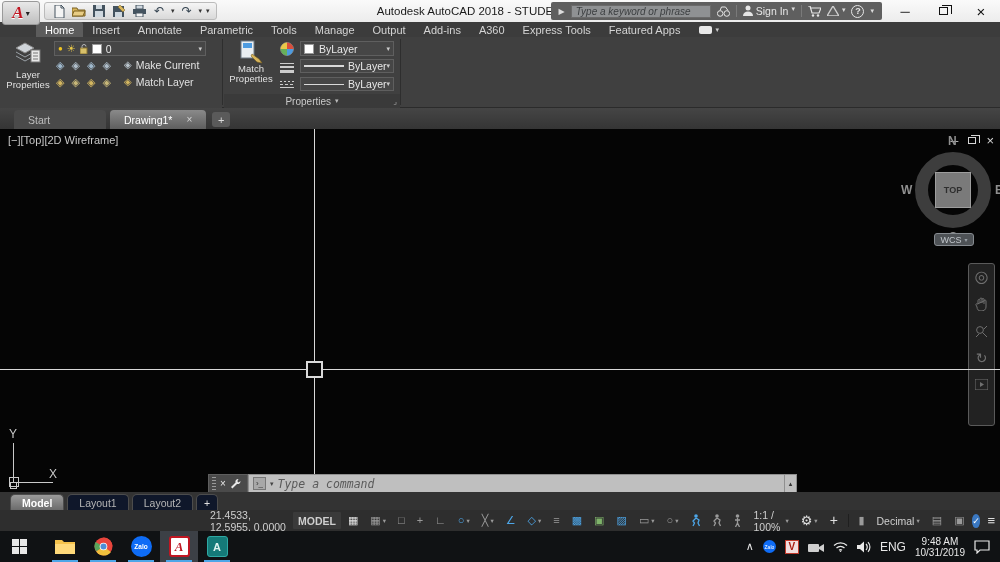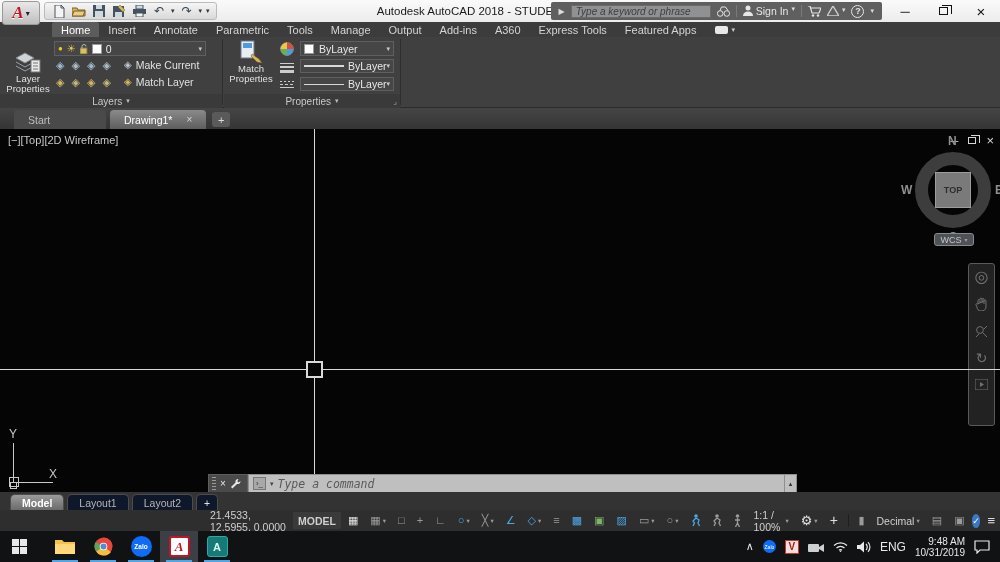--- a/index.html
+++ b/index.html
@@ -28,21 +28,21 @@
                font-size:10px; font-style:italic; padding:0 4px; font-family:"Liberation Sans",sans-serif;}
   #ic-search::placeholder { color:#3c3f41; font-style:italic; }
   .ic-item { display:flex; align-items:flex-start; gap:3px; color:#e6e6e6; font-size:10.5px; cursor:pointer; }
   .ic-sep { width:1px; height:12px; background:#7a7a7a; }
   #win-buttons { right:0; top:0; height:22px; display:flex; }
   .winbtn { width:38px; height:22px; display:flex; align-items:center; justify-content:center; color:#111; font-size:13px; cursor:pointer;}
   .restore-glyph { width:9px; height:8px; border:1px solid #111; position:relative; background:transparent;}
   .restore-glyph:before { content:""; position:absolute; left:2px; top:-3px; width:9px; height:8px; border:1px solid #111; border-bottom:none; border-left:none;}
 
   
-  #ribbontabs { left:0; top:22px; width:1000px; height:15px; background:#3c3c3c; display:flex; align-items:stretch; padding-left:52px;}
+  #ribbontabs { left:0; top:22px; width:1000px; height:15px; background:#3c3c3c; display:flex; align-items:stretch; padding-left:36px;}
   .rtab { padding:0 9px; font-size:11px; color:#d4d4d4; display:flex; align-items:center; cursor:pointer;}
   .rtab.active { background:#5c5c5c; color:#fff; border-radius:2px 2px 0 0;}
   #ribbon-toggle { display:flex; align-items:center; gap:3px; margin-left:10px; cursor:pointer;}
   #ribbon-toggle .pill { width:13px; height:8px; background:#e8e8e8; border-radius:2px;}
   #ribbon-toggle .caret { color:#ccc; font-size:7px;}
 
   
   #ribbon { left:0; top:37px; width:1000px; height:71px; background:#404040; border-bottom:1px solid #2b2b2b;}
   .panel { position:absolute; top:0; height:71px; background:#404040;}
   .panel-label { position:absolute; left:0; bottom:0; width:100%; height:14px; background:#3a3a3a; color:#c9c9c9;
@@ -142,21 +142,21 @@
   .tile { width:21px; height:21px; border-radius:3px; display:flex; align-items:center; justify-content:center; font-weight:bold;}
   #tile-acad { background:#fff; border:2px solid #c01622; color:#c01622; font-size:13px; font-family:"Liberation Serif",serif; font-style:italic;}
   #tile-zalo { background:#0e6cf6; border-radius:50%; color:#fff; font-size:6.5px;}
   #tile-teal { background:#157a78; color:#dff3ef; font-size:11px; border:1px solid #2ea9a4;}
   #tray { margin-left:auto; display:flex; align-items:center; gap:9px; padding-right:10px; color:#e8e8e8;}
   .tray-ico { font-size:11px; display:flex; align-items:center; justify-content:center; cursor:pointer;}
   #tray-v { width:14px; height:14px; background:#f3dede; border:1px solid #c0392b; color:#a81d12; font-size:10px; font-weight:bold;
             display:flex; align-items:center; justify-content:center;}
   #tray-zalo { width:13px; height:13px; border-radius:50%; background:#0e6cf6; color:#fff; font-size:5px; display:flex; align-items:center; justify-content:center;}
   #tray-lang { font-size:12px; cursor:pointer;}
-  #tray-clock { text-align:right; font-size:10px; line-height:11px; cursor:pointer;}
+  #tray-clock { text-align:center; font-size:10px; line-height:11px; cursor:pointer;}
 </style>
 </head>
 <body>
 
 <div id="app">
 
   <div id="titlebar" class="abs">
     <div id="win-title" class="abs">Autodesk AutoCAD 2018 - STUDENT VERSION</div>
   </div>
   <div id="appmenu" class="abs">
@@ -263,21 +263,21 @@
     <span class="rtab">Featured Apps</span>
     <span id="ribbon-toggle">
       <span class="pill"></span>
       <span class="caret">▾</span>
     </span>
   </div>
 
   <div id="ribbon" class="abs">
 
     <div class="panel" style="left:0;width:222px;">
-      <div class="bigbtn" style="left:6px;top:13px;width:44px;">
+      <div class="bigbtn" style="left:6px;top:3px;width:44px;gap:6px;">
         <svg width="26" height="24" viewBox="0 0 26 24">
           <path d="M1 8l9-5 9 5-9 5z" fill="#cfd4d9" stroke="#888"></path>
           <path d="M1 12l9 5 9-5" fill="none" stroke="#9aa0a6"></path>
           <path d="M1 16l9 5 9-5" fill="none" stroke="#9aa0a6"></path>
           <rect x="16" y="10" width="9" height="12" fill="#e8e8e8" stroke="#777"></rect>
           <path d="M18 13h5M18 16h5M18 19h5" stroke="#777"></path>
         </svg>
         <span>Layer Properties</span>
       </div>
       <div class="combo" style="left:54px;top:4px;width:152px;height:15px;gap:4px;">
@@ -303,24 +303,20 @@
       </div>
       <div class="abs" style="left:56px;top:39px;display:flex;gap:7px;">
         <span class="mini" style="color:#d3b660">◈</span>
         <span class="mini" style="color:#c7b778">◈</span>
         <span class="mini" style="color:#d3b660">◈</span>
         <span class="mini" style="color:#c7b778">◈</span>
       </div>
       <div class="txtbtn" style="left:124px;top:39px;">
         <span class="mini" style="color:#d3b660;font-size:10px;">◈</span>
         <span>Match Layer</span>
-      </div>
-      <div class="panel-label">
-        <span>Layers</span>
-        <span class="caret">▾</span>
       </div>
     </div>
     <div class="panel-sep" style="left:222px;"></div>
 
     <div class="panel" style="left:224px;width:176px;">
       <div class="bigbtn" style="left:3px;top:3px;width:48px;">
         <svg width="24" height="24" viewBox="0 0 24 24">
           <rect x="2" y="1" width="13" height="17" fill="#e9eef2" stroke="#6f7b85"></rect>
           <rect x="4" y="3" width="9" height="5" fill="#4d9be0"></rect>
           <path d="M13 14l7 5 3 4-5-1-6-6z" fill="#d8b65c" stroke="#7a6020" stroke-width=".6"></path>

